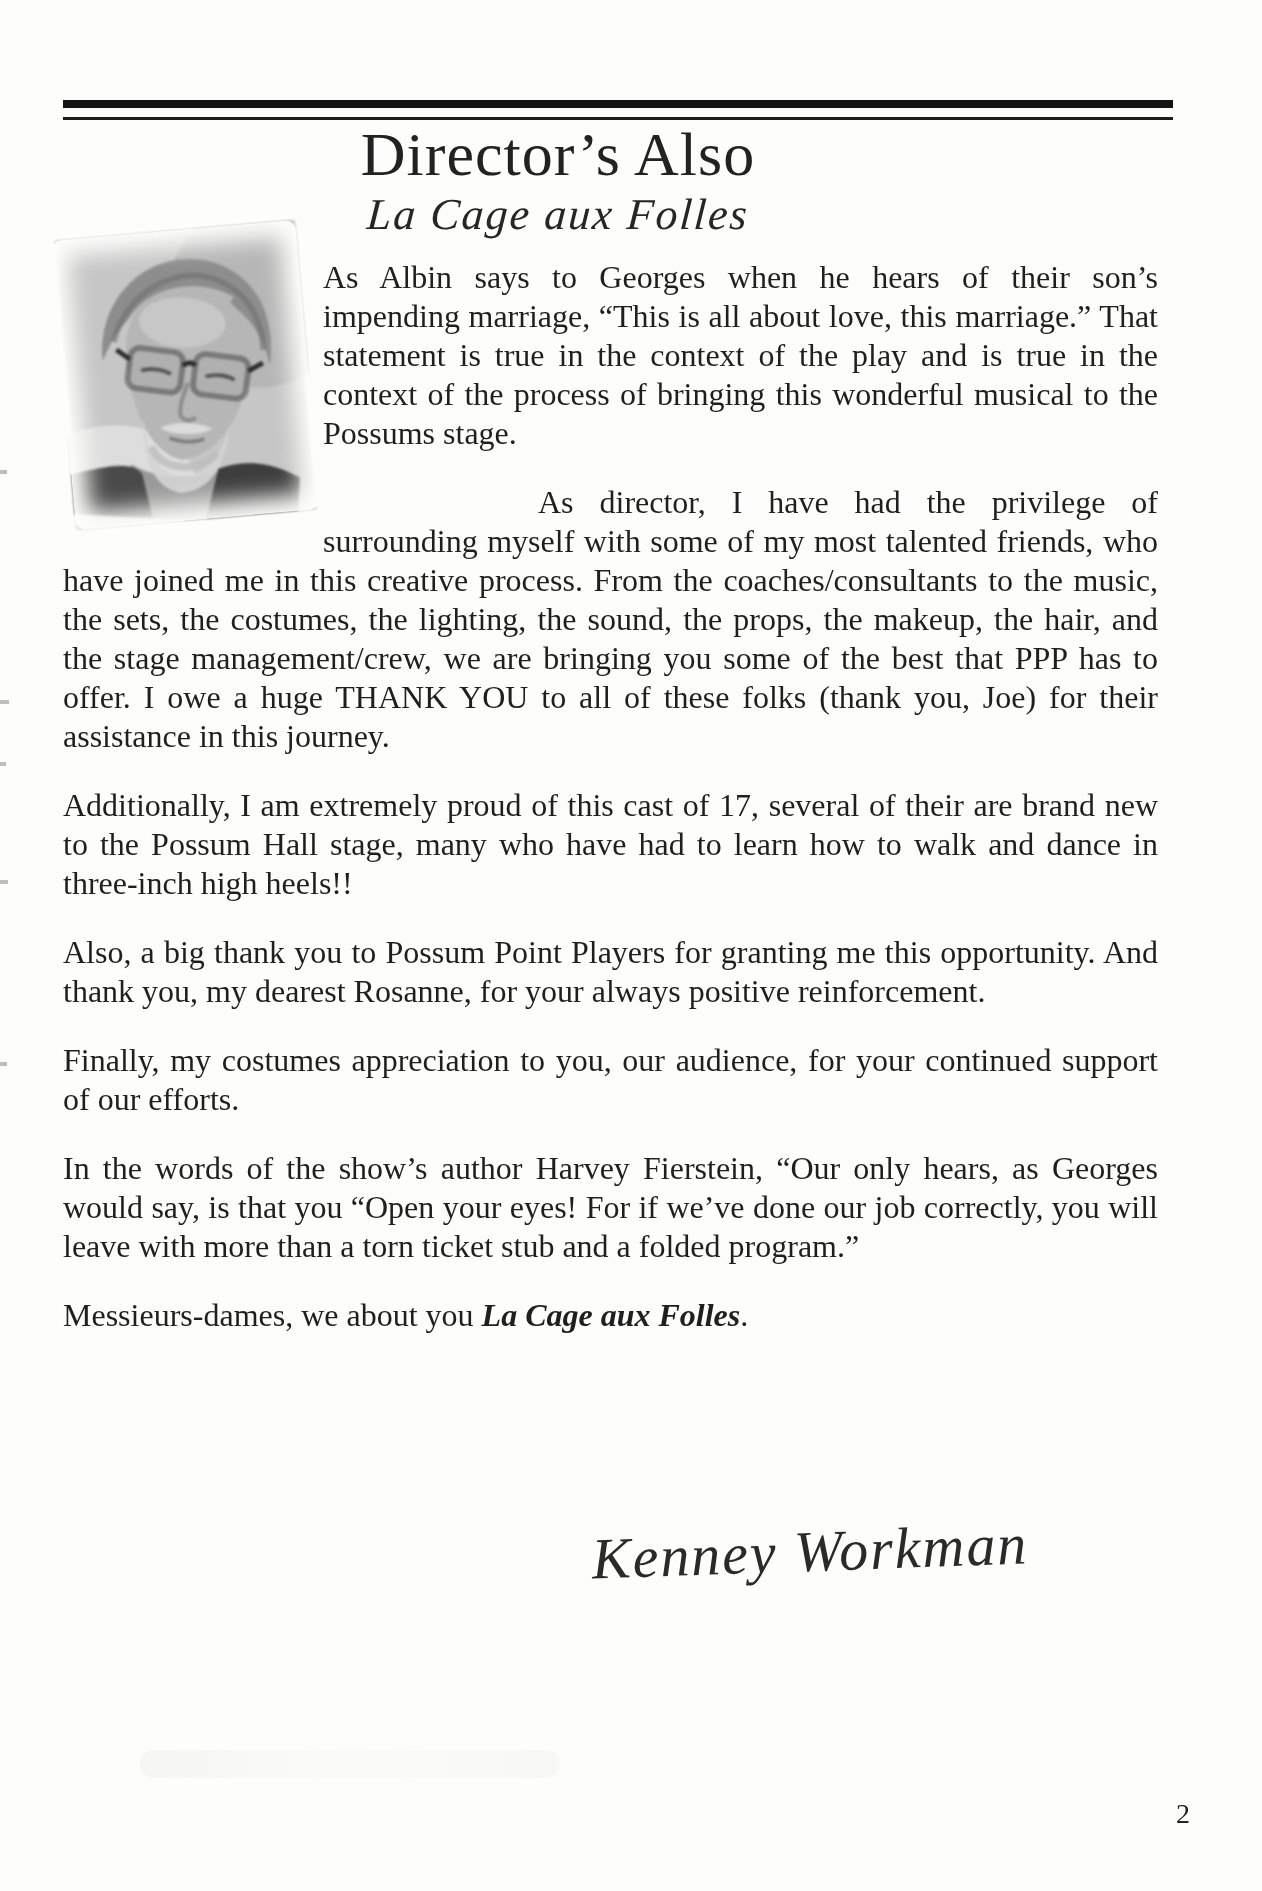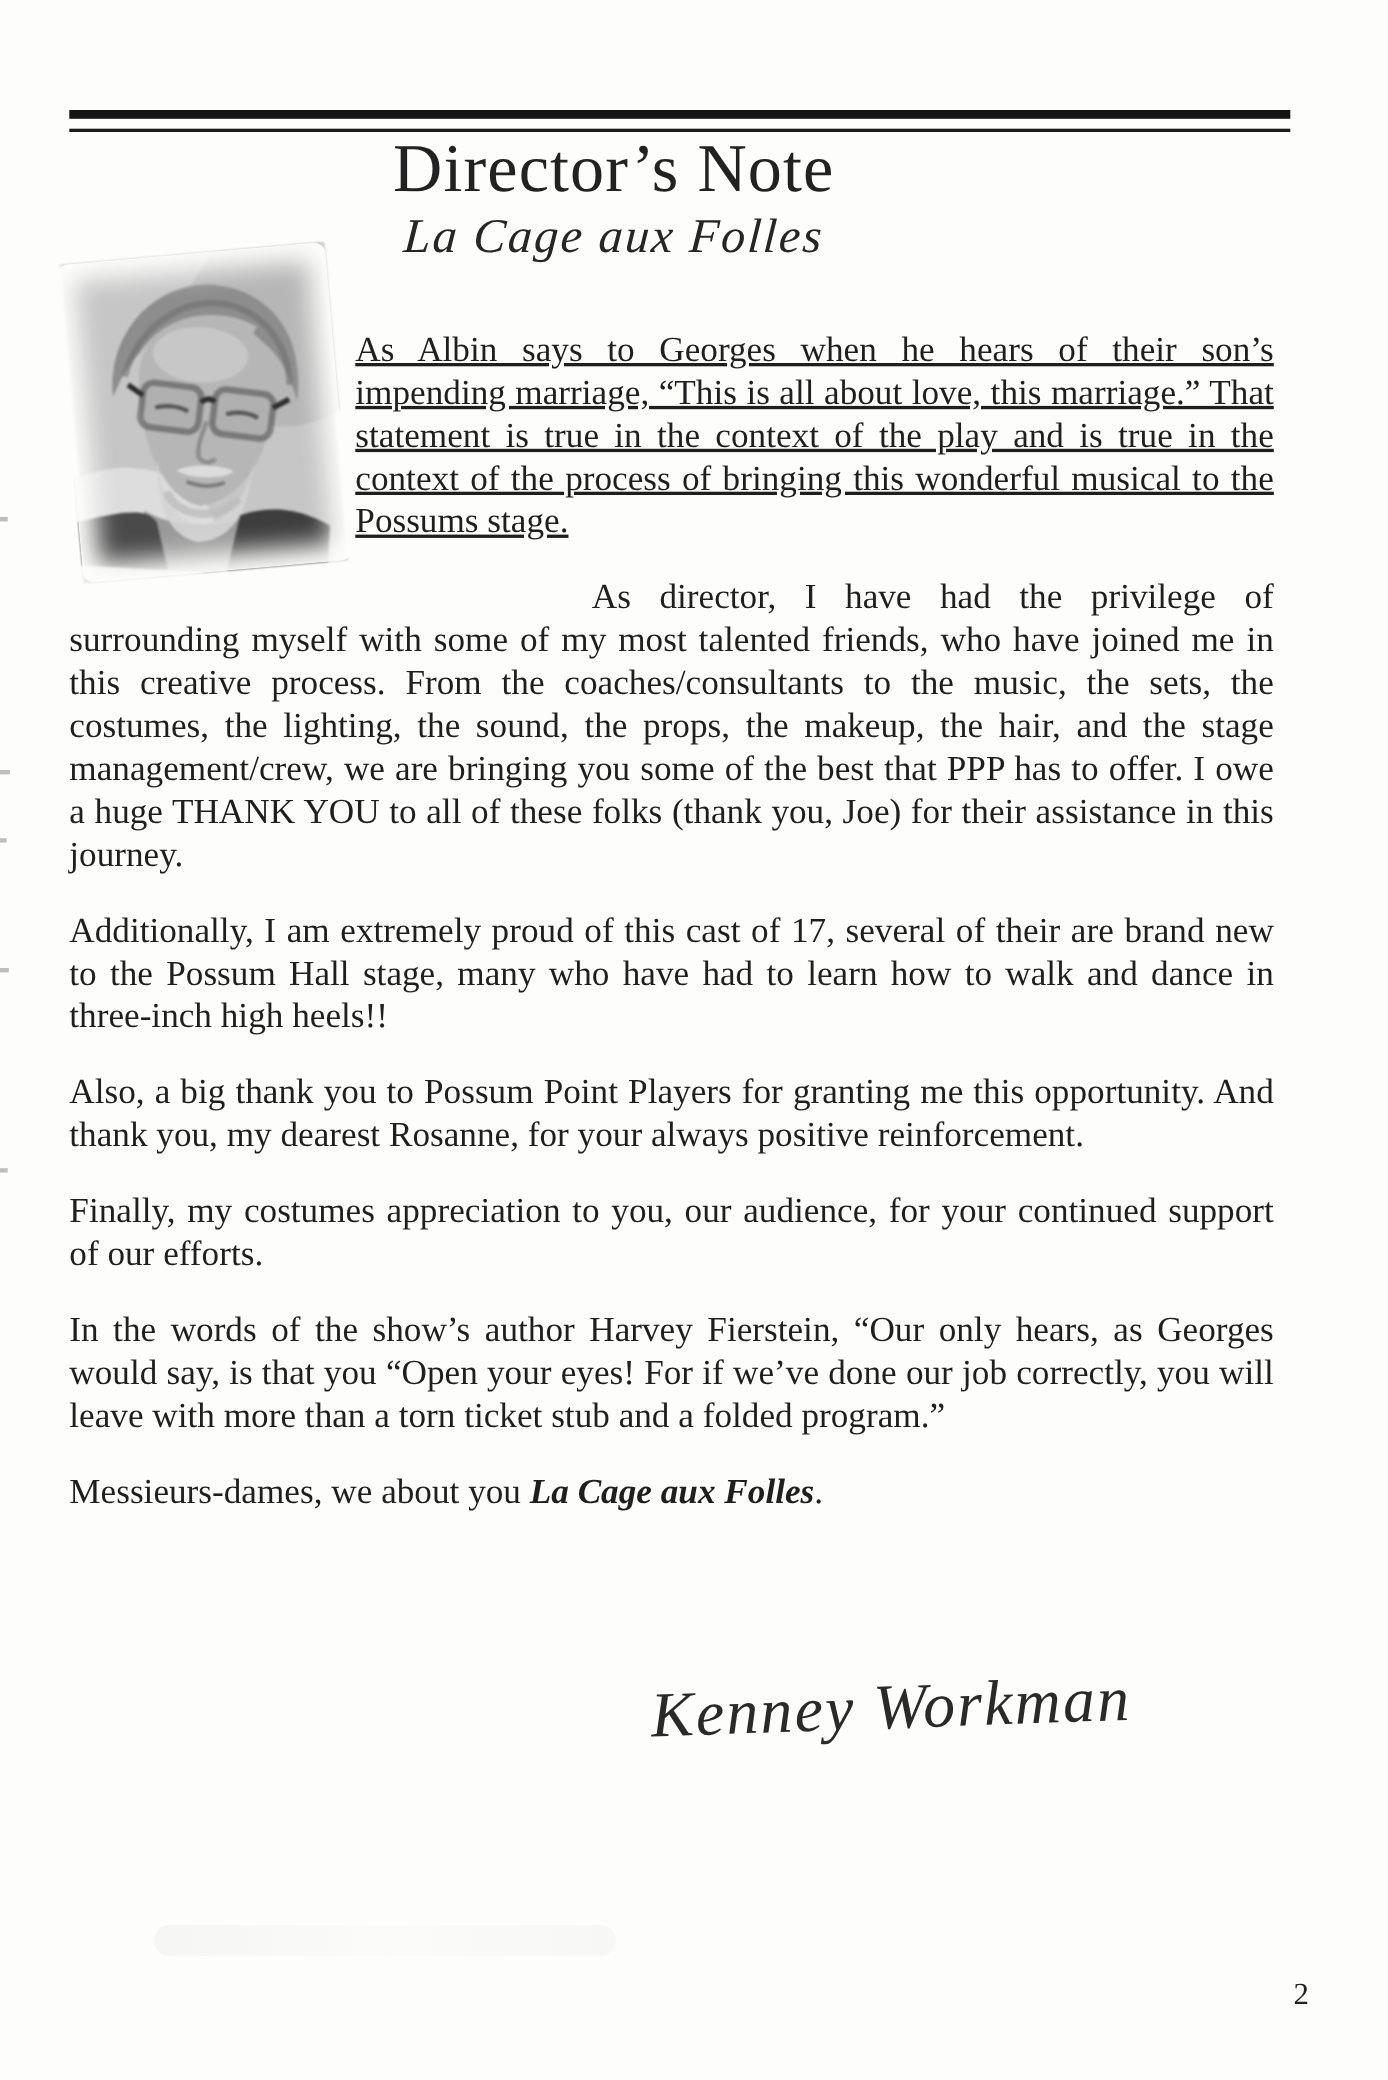--- a/index.html
+++ b/index.html
@@ -29,21 +29,21 @@
     color:#262626; transform:skewX(-4deg);
   }
 
   
   .content { position:absolute; left:63px; top:230px; width:1095px; }
   .para {
     margin:0 0 30px 0;
     font-size:32px; line-height:39px;
     text-align:justify; color:#1f1f1f;
   }
-  .para.first { margin-top:68px;text-decoration:underline; }
+  .para.first { margin-top:28px; }
   .para.indent { text-indent:215px; }
   .para.closing { margin-bottom:0; }
   .show-title { font-weight:bold; font-style:italic; }
 
   
   .photo-wrap {
     float:left;
     width:245px; height:290px;
     margin:0 15px 8px 0;
     position:relative;
@@ -89,21 +89,21 @@
 <body>
 
 <div class="page">
 
   <div class="rule">
     <div class="rule-thick"></div>
     <div class="rule-thin"></div>
   </div>
 
   <header class="header">
-    <h1 class="title">Director’s Note</h1>
+    <h1 class="title">Director’s Also</h1>
     <div class="subtitle">La Cage aux Folles</div>
   </header>
 
   <main class="content">
 
     <div class="photo-wrap">
       <svg class="portrait-svg" viewBox="0 0 245 300" xmlns="http://www.w3.org/2000/svg" aria-hidden="true">
         <rect x="0" y="0" width="245" height="300" fill="#c6c6c6"></rect>
         <ellipse cx="205" cy="75" rx="95" ry="95" fill="#a9a9a9" opacity="0.55"></ellipse>
         <ellipse cx="35" cy="265" rx="90" ry="70" fill="#e2e2e2" opacity="0.8"></ellipse>

